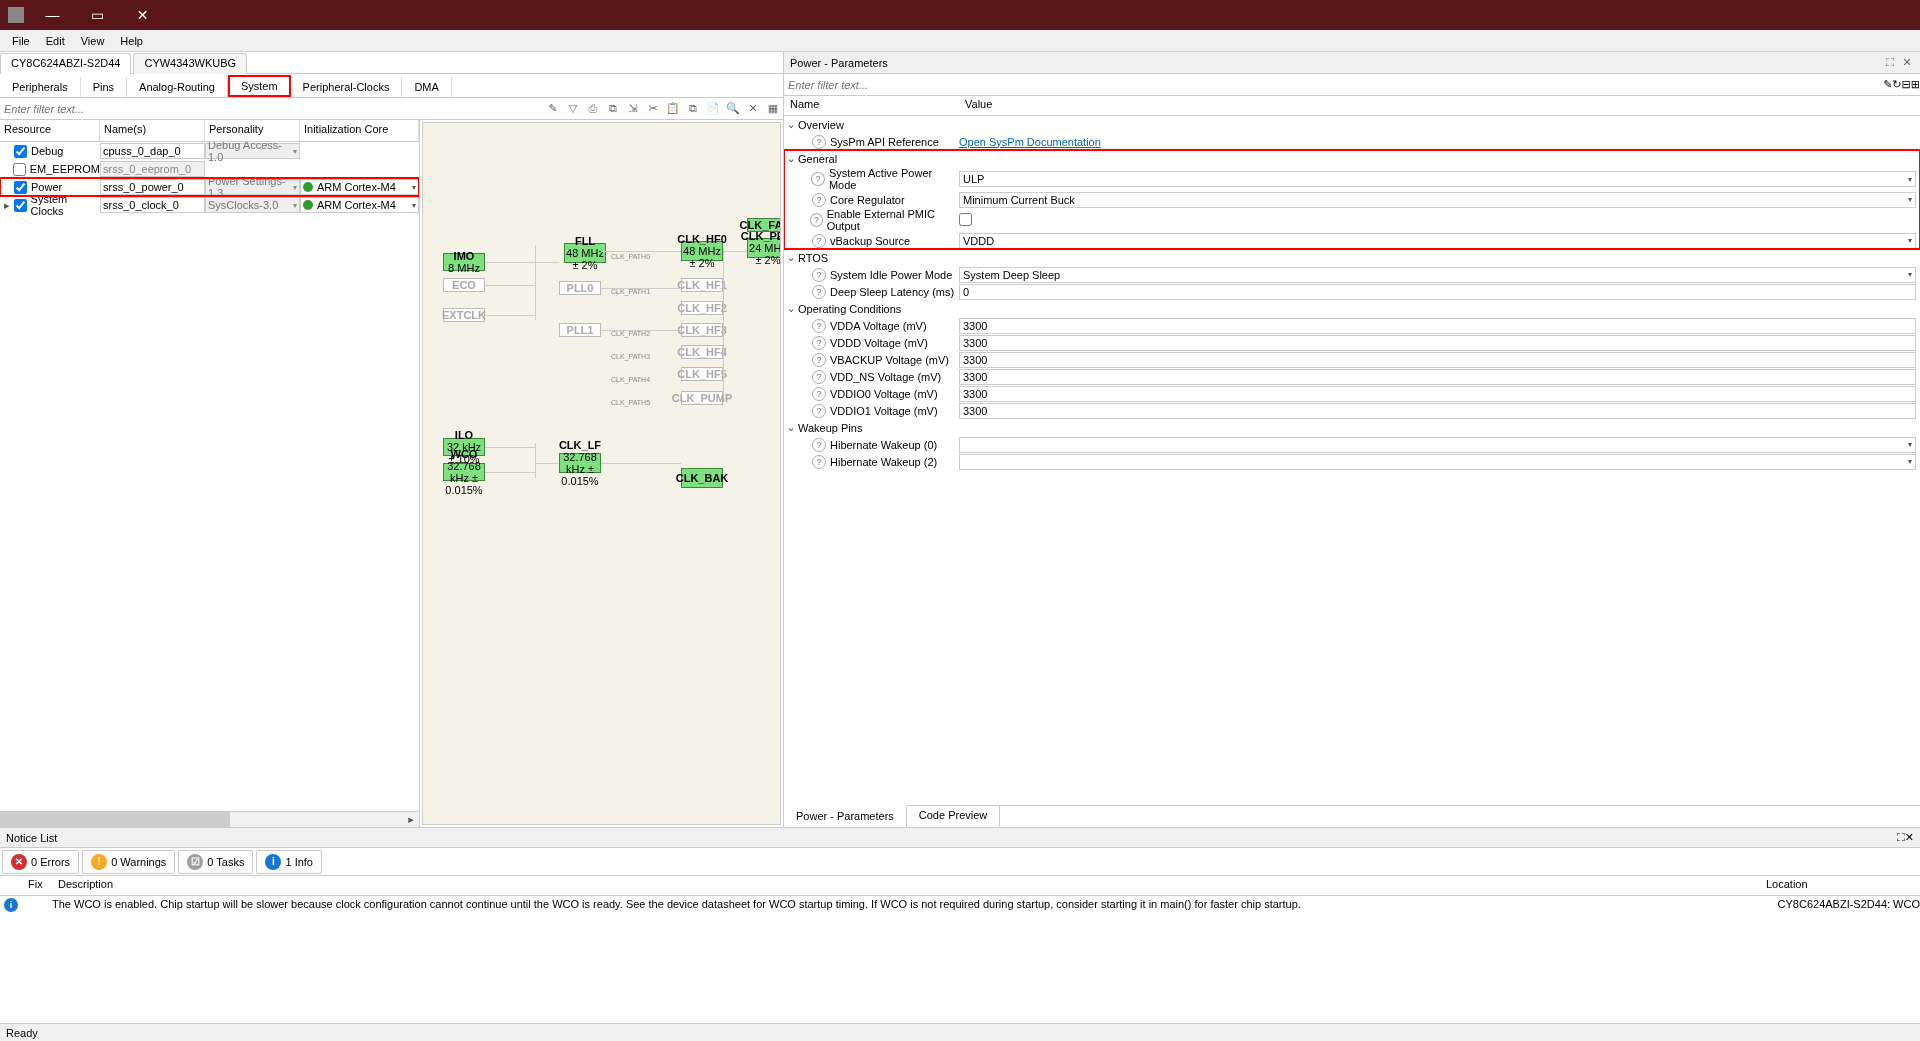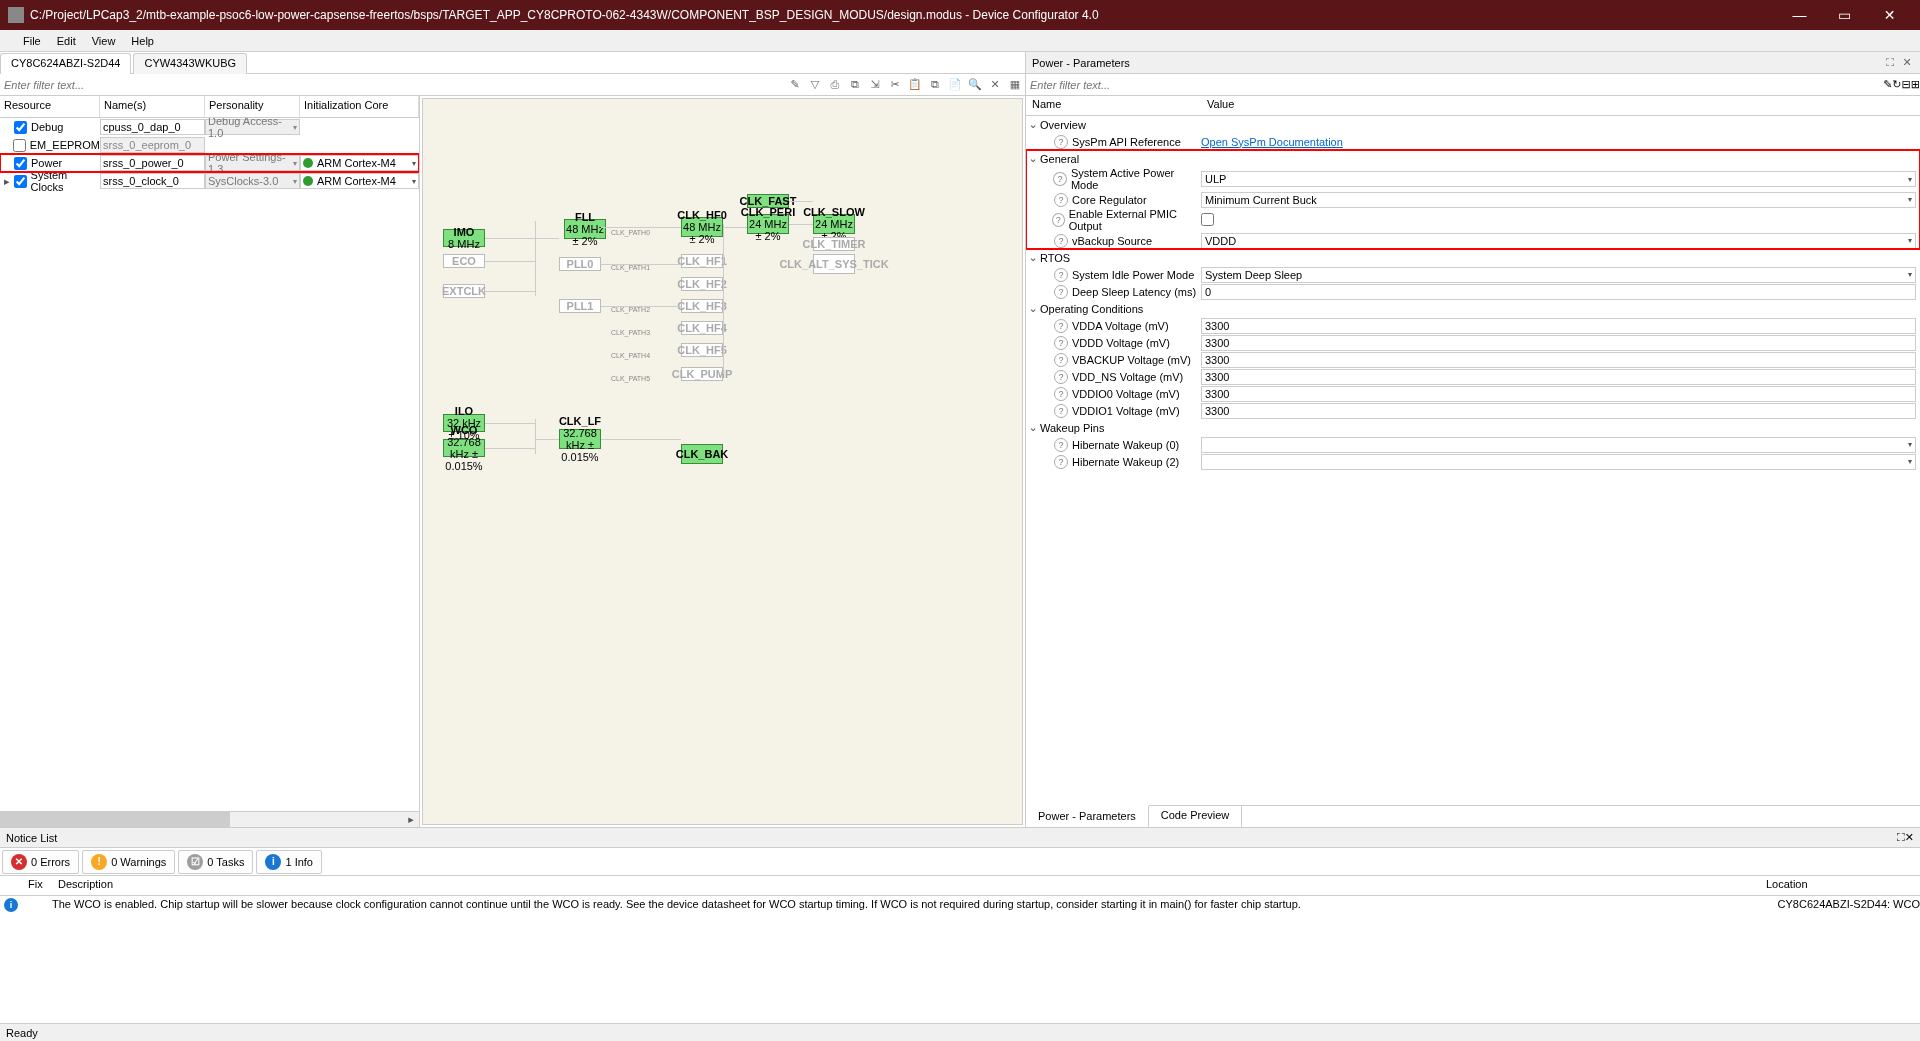--- a/index.html
+++ b/index.html
@@ -2,24 +2,24 @@
 <html><head>
 <meta charset="utf-8">
 <style>
 * { margin:0; padding:0; box-sizing:border-box; font-family:"Segoe UI",Tahoma,sans-serif; font-size:11px; }
 html,body { width:1920px; height:1041px; overflow:hidden; background:#fff; }
 .titlebar { height:30px; background:#591517; color:#fff; display:flex; align-items:center; padding:0 8px; }
 .titlebar .icon { width:16px; height:16px; background:#888; margin-right:6px; }
 .titlebar .title { flex:1; font-size:12px; }
 .titlebar .winbtns { display:flex; }
 .titlebar .winbtns div { width:45px; height:30px; display:flex; align-items:center; justify-content:center; color:#fff; font-size:14px; }
-.menubar { height:22px; background:#f0f0f0; display:flex; align-items:center; padding:0 15px; border-bottom:1px solid #d0d0d0;}
+.menubar { height:22px; background:#f0f0f0; display:flex; align-items:center; padding:0 4px; border-bottom:1px solid #d0d0d0;}
 .menubar span { padding:2px 8px; }
 .content { display:flex; height:calc(100% - 30px - 22px - 196px - 18px); }
-.left-pane { width:1026px; display:flex; flex-direction:column; border-right:1px solid #ccc;}
+.left-pane { width:784px; display:flex; flex-direction:column; border-right:1px solid #ccc;}
 .tabstrip { height:22px; display:flex; border-bottom:1px solid #ccc; }
 .tabstrip .tab { padding:3px 10px; border:1px solid #ccc; border-bottom:none; background:#f5f5f5; margin-right:2px; border-radius:3px 3px 0 0; position:relative; top:1px; }
 .tabstrip .tab.active { background:#fff; }
 .subtabs { height:24px; display:flex; border-bottom:1px solid #ccc; align-items:flex-end; }
 .subtabs .tab { padding:4px 12px; border-right:1px solid #ddd; }
 .subtabs .tab.highlight { border:2px solid red; padding:3px 11px; }
 .filterrow { height:22px; display:flex; align-items:center; border-bottom:1px solid #ccc; }
 .filterrow input { flex:1; border:none; padding:2px 4px; color:#888; font-style:italic; outline:none;}
 .filterrow .ico { width:16px; height:16px; margin:0 2px; color:#666; display:flex;align-items:center;justify-content:center;}
 .split { display:flex; flex:1; min-height:0;}
@@ -95,40 +95,47 @@
 .na-row .fix{width:30px;}
 .na-row .desc{flex:1;padding-right:26px;}
 .na-row .loc{width:160px;text-align:right;}
 .statusbar{height:18px;background:#f0f0f0;border-top:1px solid #ccc;display:flex;align-items:center;padding:0 6px;}
 </style>
 </head>
 <body>
 
 <div class="titlebar">
   <div class="icon"></div>
-  <div class="title">C:/Project/LPCap3_2/mtb-example-psoc6-low-power-capsense-freertos/bsps/TARGET_APP_CY8CPROTO-062-4343W/COMPONENT_BSP_DESIGN_MODUS/design.modus - Device Configurator 4.0</div>
   <div class="winbtns">
     <div>—</div>
     <div>▭</div>
     <div>✕</div>
   </div>
 </div>
 
 <div class="menubar">
   <span>File</span>
   <span>Edit</span>
   <span>View</span>
   <span>Help</span>
 </div>
 
 <div class="content">
   <div class="left-pane">
     <div class="tabstrip">
       <div class="tab active">CY8C624ABZI-S2D44</div>
       <div class="tab">CYW4343WKUBG</div>
+    </div>
+    <div class="subtabs">
+      <div class="tab">Peripherals</div>
+      <div class="tab">Pins</div>
+      <div class="tab">Analog-Routing</div>
+      <div class="tab highlight">System</div>
+      <div class="tab">Peripheral-Clocks</div>
+      <div class="tab">DMA</div>
     </div>
     <div class="filterrow">
       <input placeholder="Enter filter text..." style="">
       <div class="ico">✎</div>
       <div class="ico">▽</div>
       <div class="ico">⎙</div>
       <div class="ico">⧉</div>
       <div class="ico">⇲</div>
       <div class="ico">✂</div>
       <div class="ico">📋</div>

